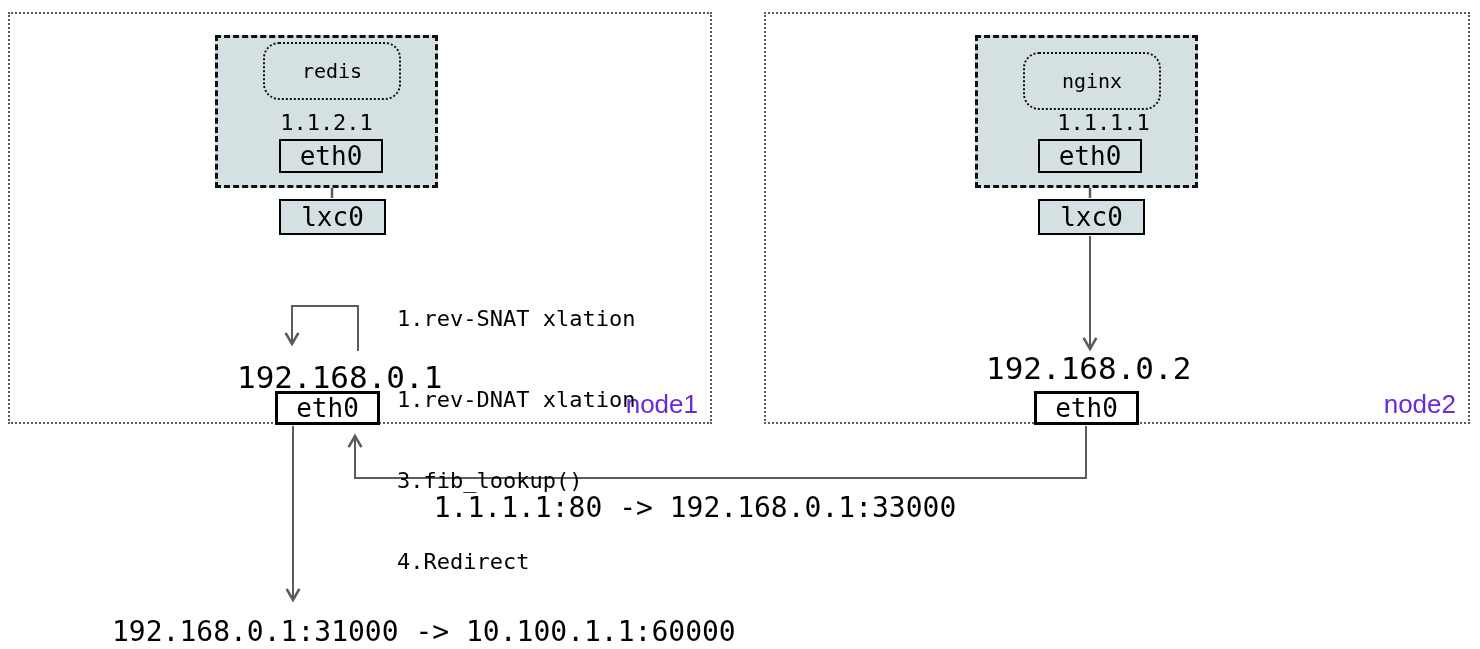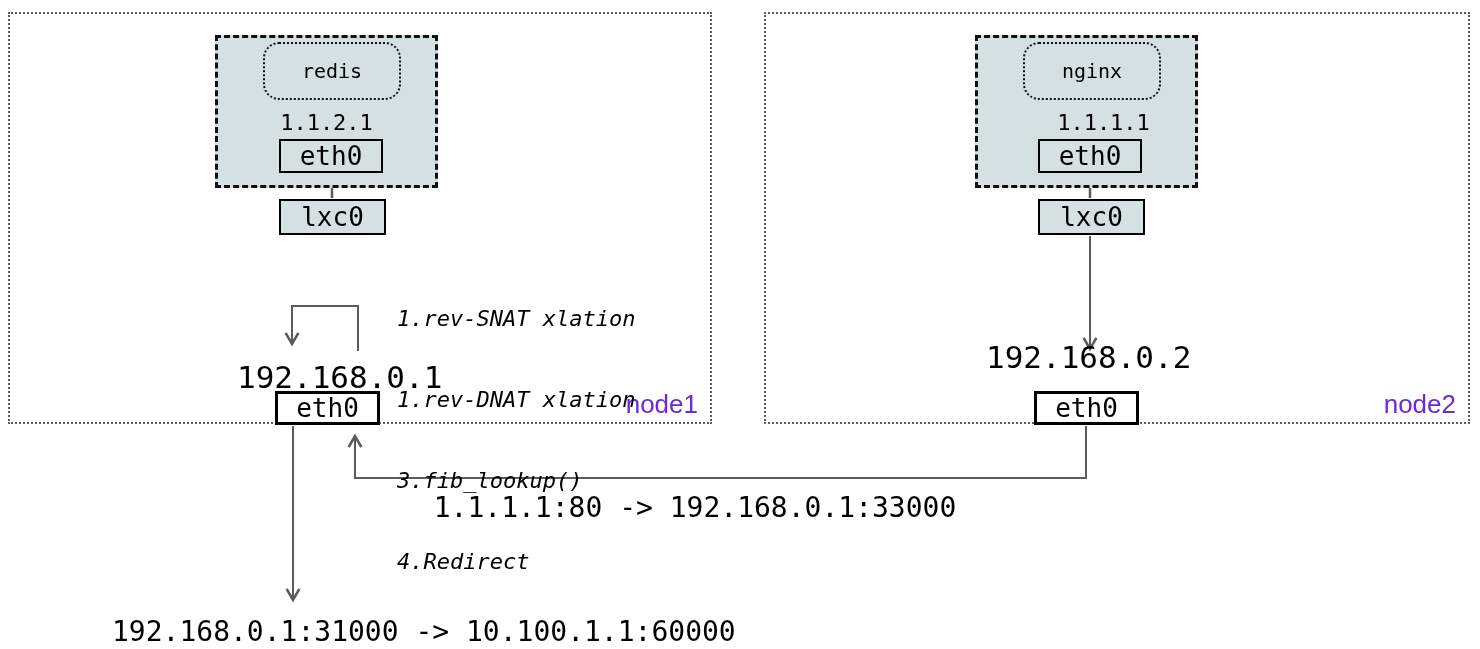--- a/index.html
+++ b/index.html
@@ -25,21 +25,21 @@
   .ip-label{text-align:center;font-size:22px;}
   .host-ip-label{text-align:right;font-size:31px;}
   .iface-box{
     background:#d5e0e2;border:2px solid #000;
     text-align:center;font-size:26px;
   }
   .host-iface-box{
     background:#ffffff;border:3px solid #000;
     text-align:center;font-size:26px;line-height:28px;
   }
-  .steps{font-size:22px;line-height:27px;white-space:pre;font-style:italic;}
+  .steps{font-size:22px;line-height:27px;white-space:pre;}
   .flow-label{font-size:28px;white-space:pre;}
 </style>
 </head>
 <body>
 
 <div id="stage">
 
   <svg class="wires" viewBox="0 0 1480 649">
     <defs>
       <marker id="arrow" viewBox="0 0 10 10" refX="8" refY="5" markerWidth="8" markerHeight="8" orient="auto-start-reverse">
@@ -86,31 +86,31 @@
   <div class="abs host-ip-label" style="left:237px;top:359px;width:200px;">192.168.0.1</div>
 
   <div class="abs host-iface-box" style="left:275px;top:391px;width:105px;height:34px;">eth0</div>
 
   <div class="abs node-box" style="left:764px;top:12px;width:706px;height:412px;">
     <span class="node-label">node2</span>
   </div>
 
   <div class="abs container-box" style="left:975px;top:35px;width:223px;height:153px;"></div>
 
-  <div class="abs app-box" style="left:1023px;top:42px;width:138px;height:58px;">
+  <div class="abs app-box" style="left:1023px;top:52px;width:138px;height:58px;">
     <span>nginx</span>
   </div>
 
   <div class="abs ip-label" style="left:975px;top:110px;width:257px;">1.1.1.1</div>
 
   <div class="abs iface-box" style="left:1038px;top:139px;width:104px;height:34px;line-height:30px;">eth0</div>
 
   <div class="abs iface-box" style="left:1038px;top:199px;width:107px;height:36px;line-height:32px;">lxc0</div>
 
-  <div class="abs host-ip-label" style="left:986px;top:339px;width:200px;">192.168.0.2</div>
+  <div class="abs host-ip-label" style="left:986px;top:350px;width:200px;">192.168.0.2</div>
 
   <div class="abs host-iface-box" style="left:1034px;top:391px;width:105px;height:34px;">eth0</div>
 
   <div class="abs flow-label" style="left:430px;top:491px;width:530px;text-align:center;">1.1.1.1:80 -&gt; 192.168.0.1:33000</div>
 
   <div class="abs flow-label" style="left:112px;top:615px;">192.168.0.1:31000 -&gt; 10.100.1.1:60000</div>
 
 </div>
 
 </body></html>

